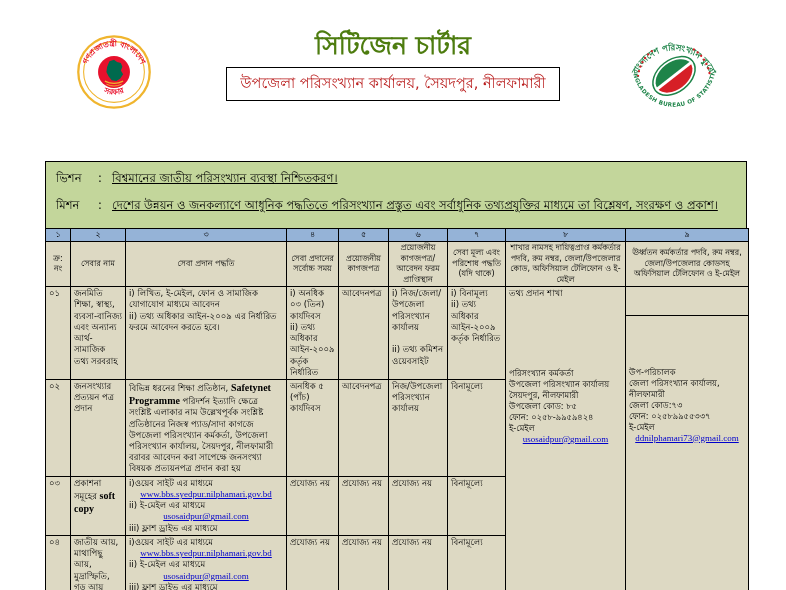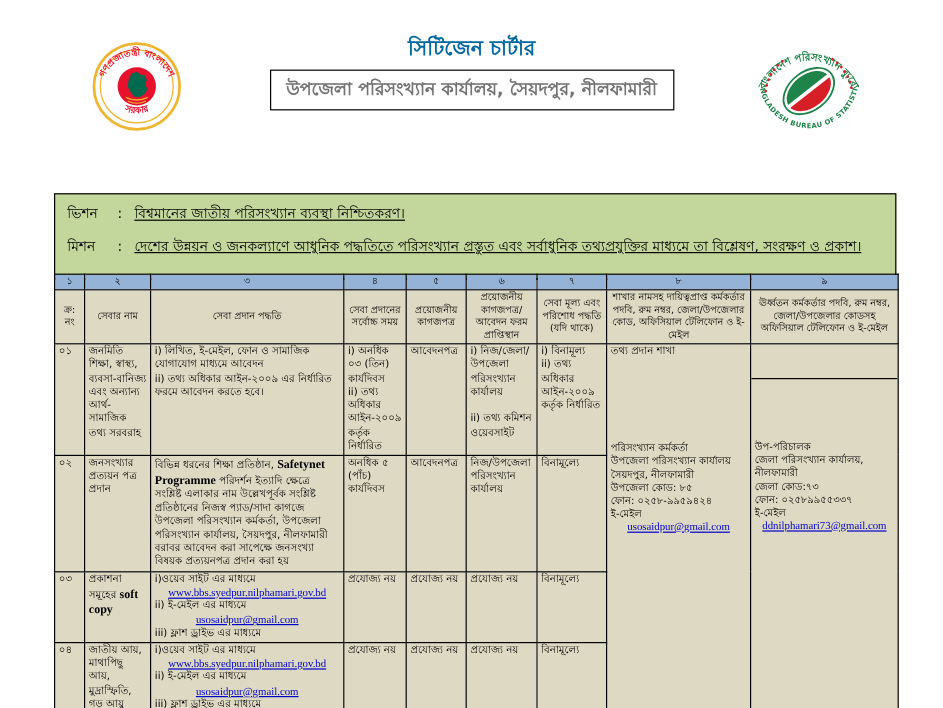--- a/index.html
+++ b/index.html
@@ -3,23 +3,23 @@
 <meta charset="utf-8">
 <style>
   html,body{margin:0;padding:0;background:#fff;}
   .page{position:relative;width:786px;height:590px;background:#ffffff;overflow:hidden;
         font-family:"DejaVu Sans","Liberation Sans",sans-serif;color:#000;}
 
   
   .govt-logo{position:absolute;left:76px;top:26px;width:76px;height:92px;}
   .bbs-logo{position:absolute;left:622px;top:26px;width:104px;height:96px;}
   .titles{position:absolute;top:32px;left:50%;transform:translateX(-50%);text-align:center;width:420px;}
-  .main-title{font-size:17px;font-weight:bold;color:#0369a1;line-height:1.1;margin:0 0 7px 0;}
+  .main-title{font-size:25px;font-weight:bold;color:#4d7c0f;line-height:1.1;margin:0 0 7px 0;}
   .office-box{display:inline-block;border:1.6px solid #000;padding:4px 13px;background:#fff;}
-  .office-name{font-size:14.5px;font-weight:bold;color:#737373;white-space:nowrap;}
+  .office-name{font-size:14.5px;font-weight:normal;color:#b91c1c;white-space:nowrap;}
 
   
   .vm-box{position:absolute;left:45px;top:133px;width:702px;height:72px;box-sizing:border-box;
           background:#C3D69B;border:1.4px solid #000;padding:9px 10px 0 10px;margin-top:28px;}
   .vm-row{display:flex;font-size:11.5px;margin-bottom:13px;line-height:1.25;}
   .vm-label{width:42px;flex:none;}
   .vm-colon{width:14px;flex:none;}
   .vm-text{flex:1;text-decoration:underline;}
 
   

